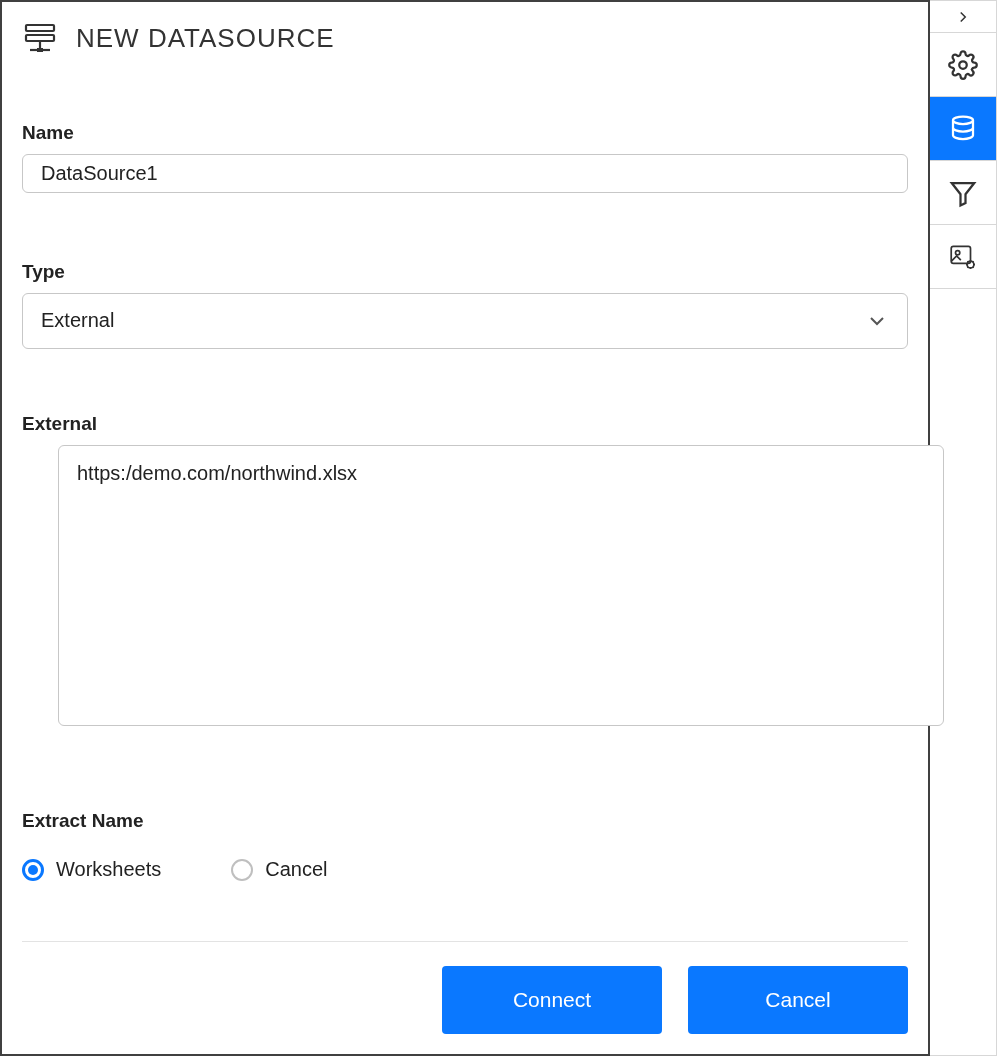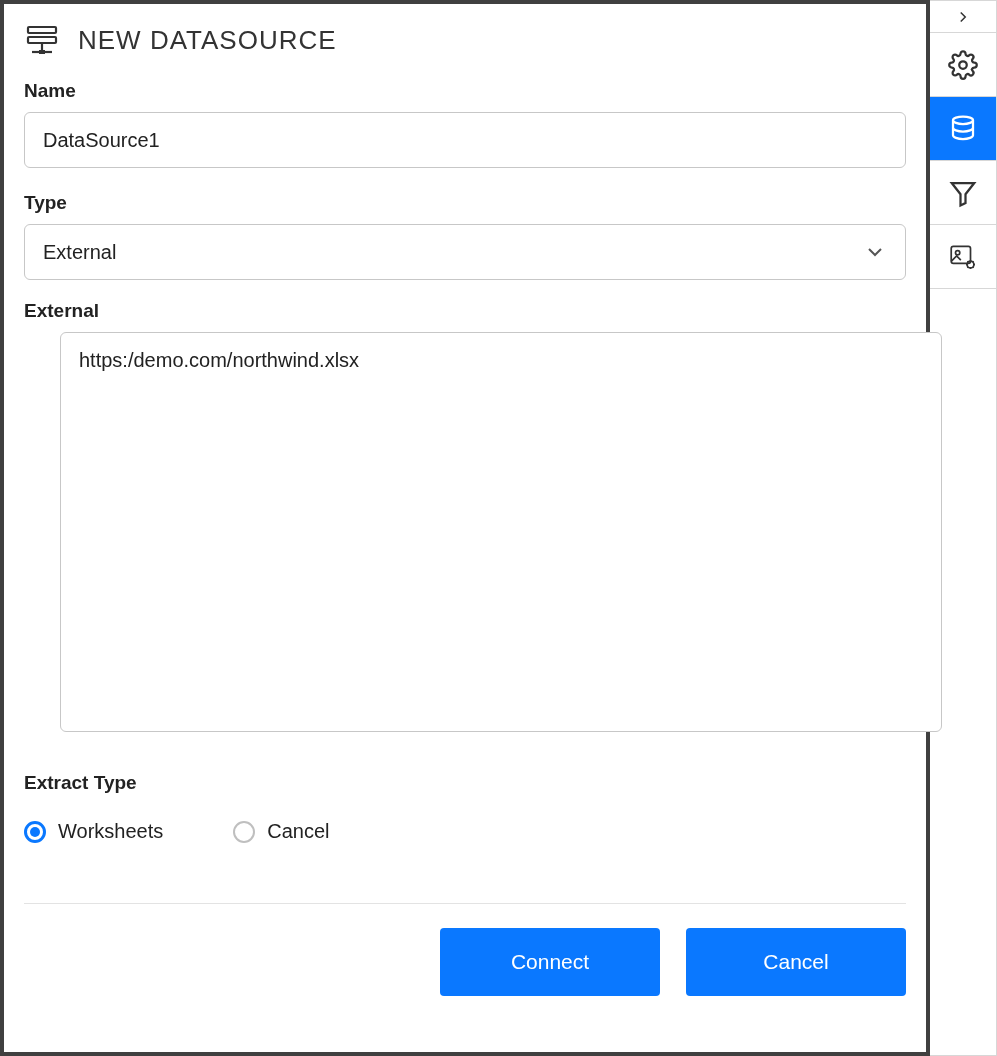--- a/index.html
+++ b/index.html
@@ -10,21 +10,21 @@
     background: #fff;
     width: 997px; height: 1056px;
   }
   .app {
     display: flex;
     width: 997px;
     height: 1056px;
   }
   .main-panel {
     flex: 1;
-    border: 4px solid #404040;
+    border: 2px solid #404040;
     padding: 18px 20px 20px 20px;
     display: flex;
     flex-direction: column;
   }
   .panel-header {
     display: flex;
     align-items: center;
     gap: 18px;
     margin-bottom: 22px;
   }
@@ -33,20 +33,21 @@
     font-weight: 400;
     letter-spacing: 1px;
     color: #333;
   }
   .datasource-icon svg { display:block; }
   .field-label {
     font-size: 19px;
     font-weight: 600;
     color: #222;
     margin-bottom: 10px;
+    margin-top: 44px;
   }
   .text-input {
     width: 100%;
     height: 56px;
     border: 1px solid #c7c7c7;
     border-radius: 6px;
     padding: 0 18px;
     font-size: 20px;
     color: #222;
     outline: none;
@@ -193,21 +194,21 @@
           <svg width="24" height="24" viewBox="0 0 24 24" fill="none" stroke="#555" stroke-width="2">
             <polyline points="6 9 12 15 18 9"></polyline>
           </svg>
         </span>
       </div>
     </div>
 
     <div class="field-label">External</div>
     <textarea class="textarea-input" style="">https:/demo.com/northwind.xlsx</textarea>
 
-    <div class="field-label">Extract Type</div>
+    <div class="field-label">Extract Name</div>
     <div class="radio-row">
       <div class="radio-item">
         <span class="radio-outer checked">
             <span class="radio-inner"></span>
           </span>
         <span class="radio-label">Worksheets</span>
       </div>
       <div class="radio-item">
         <span class="radio-outer"></span>
         <span class="radio-label">Cancel</span>

